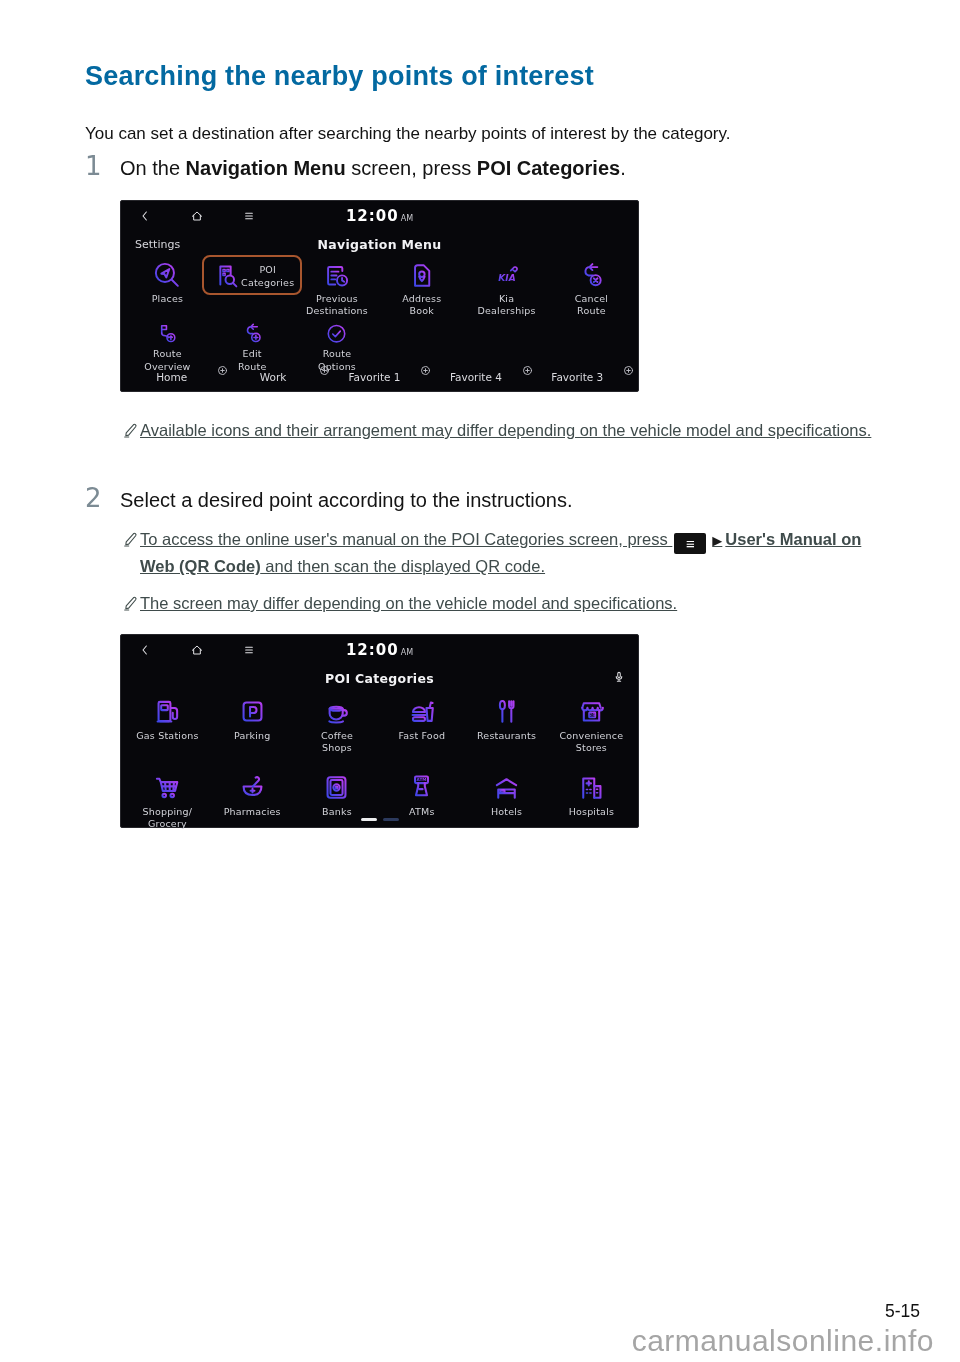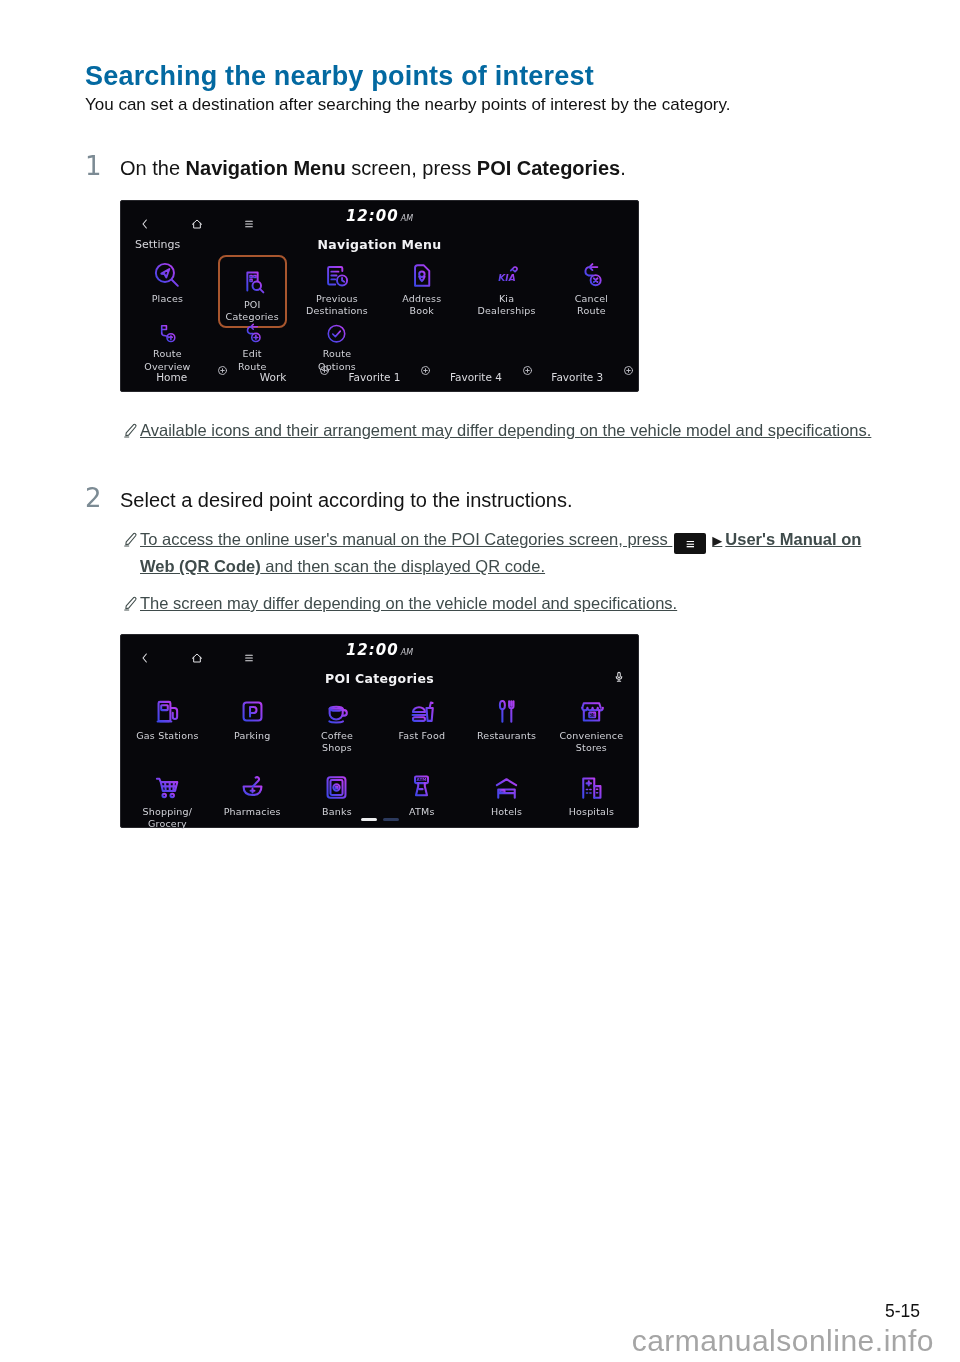--- a/index.html
+++ b/index.html
@@ -2,21 +2,21 @@
 <html><head>
 <meta charset="utf-8">
 <style>
   html,body{margin:0;padding:0;background:#ffffff;}
   .page{position:relative;width:960px;height:1362px;background:#fff;
         font-family:"Liberation Sans",sans-serif;overflow:hidden;}
 
   
   .doc-title{position:absolute;left:85px;top:61px;font-size:27px;font-weight:bold;
              color:#0369a1;letter-spacing:.2px;}
-  .intro{position:absolute;left:85px;top:95px;width:780px;font-size:17px;color:#121212;}
+  .intro{position:absolute;left:85px;top:124px;width:780px;font-size:17px;color:#121212;}
   .step{position:absolute;left:85px;display:flex;align-items:flex-start;}
   .step-num{font-family:"DejaVu Sans",sans-serif;font-size:26px;color:#7c8b94;
             width:24px;flex:0 0 24px;line-height:1.1;}
   .step-text{font-size:20px;color:#141414;margin-left:11px;line-height:1.3;padding-top:3px;}
   .step1{top:152px;} .step2{top:484px;}
   .note{position:absolute;left:120px;display:flex;align-items:flex-start;
         color:#3f4b4b;font-size:16.5px;line-height:1.55;}
   .note-ic{flex:0 0 20px;margin-top:3px;}
   .note p{margin:0;text-decoration:underline;}
   .note1{top:418px;width:760px;}
@@ -30,38 +30,38 @@
   .pagenum{position:absolute;right:40px;top:1301px;font-size:17.5px;color:#111;}
   .watermark{position:absolute;right:26px;top:1324px;font-size:30px;color:#a5a5a5;
              font-family:Liberation Sans, sans-serif;letter-spacing:.5px;}
 
   
   .screen{position:absolute;left:120px;width:519px;background:#07070b;
           border:1px solid #26262b;box-sizing:border-box;border-radius:2px;
           font-family:"DejaVu Sans",sans-serif;color:#d3d4da;}
   .shot1{top:200px;height:192px;}
   .shot2{top:634px;height:194px;}
-  .sbar{position:relative;height:24px;padding:7px 16px 0;display:flex;align-items:flex-end;gap:36px;font-style:italic;}
+  .sbar{position:relative;height:24px;padding:7px 16px 0;display:flex;align-items:flex-start;gap:36px;}
   .timewrap{position:absolute;left:0;right:0;top:5px;text-align:center;}
   .time{font-size:15px;font-weight:bold;color:#ffffff;letter-spacing:1px;}
   .ampm{font-size:8px;color:#c9c9cf;margin-left:2px;}
   .trow{position:relative;height:22px;margin-top:3px;}
   .settings-lb{position:absolute;left:14px;top:3px;font-size:11px;color:#d6d6dc;}
   .scr-title{position:absolute;left:0;right:0;top:2px;text-align:center;
              font-size:12.5px;font-weight:bold;color:#f2f2f5;letter-spacing:.3px;}
   .mic{position:absolute;right:10px;top:0;}
   .grid{display:flex;flex-wrap:wrap;padding:0 4px;}
   .c{width:16.66%;box-sizing:border-box;display:flex;flex-direction:column;
      align-items:center;justify-content:flex-start;}
   .lb{font-size:9.5px;line-height:1.3;text-align:center;color:#d2d3d9;
       margin-top:2px;white-space:pre-line;letter-spacing:.2px;}
   .row1n .c{height:64px;padding-top:3px;}
   .row2n .c{height:52px;}
-  .hl{display:flex;flex-direction:column;align-items:center;
-      border:2px solid #a8562e;border-radius:8px;padding:9px 6px 2px;margin-top:-5px;}
+  .hl{display:flex;flex-direction:row;align-items:center;
+      border:2px solid #a8562e;border-radius:8px;padding:3px 6px 2px;margin-top:-5px;}
   .favbar{position:absolute;bottom:0;left:0;right:0;height:28px;display:flex;
           align-items:center;padding-right:10px;}
   .fav{flex:1;position:relative;text-align:center;font-size:10.5px;color:#dadadf;}
   .fav .plus{position:absolute;right:-8px;top:-8px;}
   .row1p .c{height:80px;padding-top:4px;}
   .row2p .c{height:66px;}
   .dots{position:absolute;bottom:6px;left:0;right:0;display:flex;
         justify-content:center;gap:6px;}
   .dash{width:16px;height:3.5px;border-radius:2px;}
   .dash.on{background:#ecedef;} .dash.off{background:#2c3a5e;}

